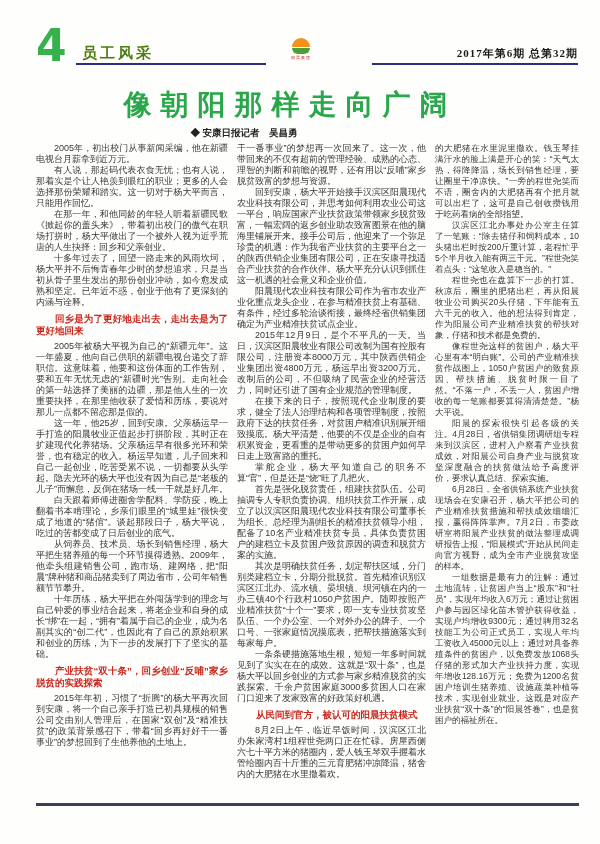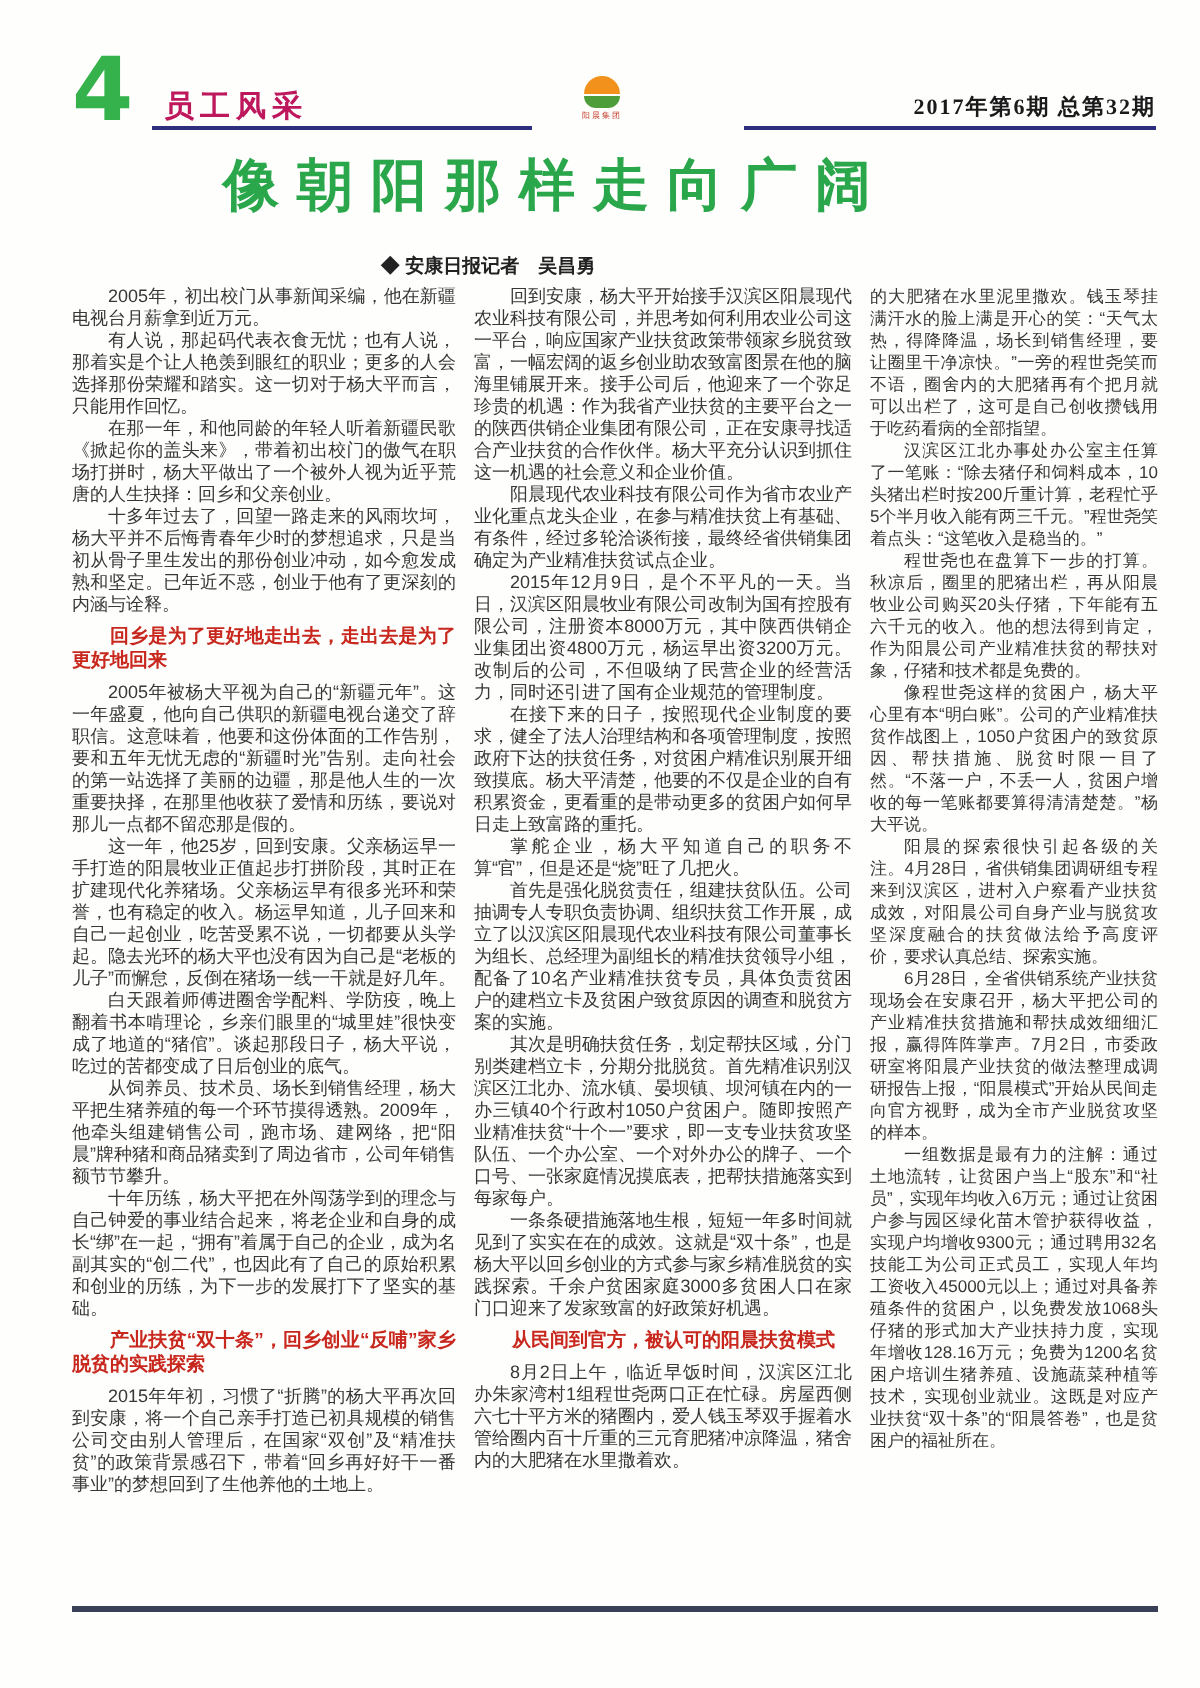--- a/index.html
+++ b/index.html
@@ -1,32 +1,32 @@
 <!DOCTYPE html>
 <html><head>
 <meta charset="utf-8">
 <style>
   html,body{margin:0;padding:0;}
   body{width:600px;height:844px;background:#ffffff;font-family:"Liberation Sans",sans-serif;}
   .page{position:relative;width:600px;height:844px;background:#fefefc;overflow:hidden;}
 
   
   .pgnum{position:absolute;left:36px;top:24px;font-size:44px;line-height:1;font-weight:bold;color:#35b24c;font-family:"DejaVu Sans",sans-serif;}
-  .section{position:absolute;left:82px;top:44px;font-size:15px;font-weight:bold;letter-spacing:3px;color:#be185d;}
+  .section{position:absolute;left:82px;top:44px;font-size:15px;font-weight:bold;letter-spacing:3px;color:#4d7c0f;}
   .rule{position:absolute;top:63px;height:2px;background:#2e2e7e;}
   .rule.left{left:76px;width:190px;}
   .rule.right{left:372px;width:206px;}
   .logo{position:absolute;left:284px;top:38px;width:34px;text-align:center;}
   .sun{width:18px;height:9px;margin:0 auto;background:#f2921d;border-radius:9px 9px 0 0;}
   .bowl{width:18px;height:6px;margin:1px auto 0;background:#4d9e3b;border-radius:0 0 9px 9px;}
   .logo-text{margin-top:1px;font-size:4px;line-height:5px;color:#c43a2a;letter-spacing:1px;white-space:nowrap;}
   .issue{position:absolute;right:22px;top:46px;font-size:11px;font-weight:bold;color:#1a1a1a;letter-spacing:1px;font-family:Liberation Serif, serif;}
 
   
-  .title{position:absolute;left:0;top:74px;width:556px;text-align:center;margin:0;
+  .title{position:absolute;left:0;top:74px;width:556px;text-align:center;margin:12px;
          font-size:28px;font-weight:bold;color:#2aa64b;letter-spacing:9px;
          font-family:"DejaVu Sans",sans-serif;}
   .subtitle{position:absolute;left:0;top:109px;width:600px;text-align:center;
             font-size:12.5px;font-weight:bold;font-style:italic;color:#161616;
             font-family:"Liberation Serif",serif;}
   .byline{position:absolute;left:0;top:127px;width:488px;text-align:center;
           font-size:9.5px;font-weight:bold;color:#222;}
 
   
   .body{position:absolute;left:36px;top:143px;width:543px;height:655px;display:flex;}
@@ -74,20 +74,21 @@
         <h3 class="subhead">回乡是为了更好地走出去，走出去是为了更好地回来</h3>
         <p class="para">2005年被杨大平视为自己的“新疆元年”。这一年盛夏，他向自己供职的新疆电视台递交了辞职信。这意味着，他要和这份体面的工作告别，要和五年无忧无虑的“新疆时光”告别。走向社会的第一站选择了美丽的边疆，那是他人生的一次重要抉择，在那里他收获了爱情和历练，要说对那儿一点都不留恋那是假的。</p>
         <p class="para">这一年，他25岁，回到安康。父亲杨运早一手打造的阳晨牧业正值起步打拼阶段，其时正在扩建现代化养猪场。父亲杨运早有很多光环和荣誉，也有稳定的收入。杨运早知道，儿子回来和自己一起创业，吃苦受累不说，一切都要从头学起。隐去光环的杨大平也没有因为自己是“老板的儿子”而懈怠，反倒在猪场一线一干就是好几年。</p>
         <p class="para">白天跟着师傅进圈舍学配料、学防疫，晚上翻着书本啃理论，乡亲们眼里的“城里娃”很快变成了地道的“猪倌”。谈起那段日子，杨大平说，吃过的苦都变成了日后创业的底气。</p>
         <p class="para">从饲养员、技术员、场长到销售经理，杨大平把生猪养殖的每一个环节摸得透熟。2009年，他牵头组建销售公司，跑市场、建网络，把“阳晨”牌种猪和商品猪卖到了周边省市，公司年销售额节节攀升。</p>
         <p class="para">十年历练，杨大平把在外闯荡学到的理念与自己钟爱的事业结合起来，将老企业和自身的成长“绑”在一起，“拥有”着属于自己的企业，成为名副其实的“创二代”，也因此有了自己的原始积累和创业的历练，为下一步的发展打下了坚实的基础。</p>
         <h3 class="subhead">产业扶贫“双十条”，回乡创业“反哺”家乡脱贫的实践探索</h3>
         <p class="para">2015年年初，习惯了“折腾”的杨大平再次回到安康，将一个自己亲手打造已初具规模的销售公司交由别人管理后，在国家“双创”及“精准扶贫”的政策背景感召下，带着“回乡再好好干一番事业”的梦想回到了生他养他的土地上。</p>
       </div>
     <div class="col col2">
+        <p class="para cont">干一番事业”的梦想再一次回来了。这一次，他带回来的不仅有超前的管理经验、成熟的心态、理智的判断和前瞻的视野，还有用以“反哺”家乡脱贫致富的梦想与资源。</p>
         <p class="para">回到安康，杨大平开始接手汉滨区阳晨现代农业科技有限公司，并思考如何利用农业公司这一平台，响应国家产业扶贫政策带领家乡脱贫致富，一幅宏阔的返乡创业助农致富图景在他的脑海里铺展开来。接手公司后，他迎来了一个弥足珍贵的机遇：作为我省产业扶贫的主要平台之一的陕西供销企业集团有限公司，正在安康寻找适合产业扶贫的合作伙伴。杨大平充分认识到抓住这一机遇的社会意义和企业价值。</p>
         <p class="para">阳晨现代农业科技有限公司作为省市农业产业化重点龙头企业，在参与精准扶贫上有基础、有条件，经过多轮洽谈衔接，最终经省供销集团确定为产业精准扶贫试点企业。</p>
         <p class="para">2015年12月9日，是个不平凡的一天。当日，汉滨区阳晨牧业有限公司改制为国有控股有限公司，注册资本8000万元，其中陕西供销企业集团出资4800万元，杨运早出资3200万元。改制后的公司，不但吸纳了民营企业的经营活力，同时还引进了国有企业规范的管理制度。</p>
         <p class="para">在接下来的日子，按照现代企业制度的要求，健全了法人治理结构和各项管理制度，按照政府下达的扶贫任务，对贫困户精准识别展开细致摸底。杨大平清楚，他要的不仅是企业的自有积累资金，更看重的是带动更多的贫困户如何早日走上致富路的重托。</p>
         <p class="para">掌舵企业，杨大平知道自己的职务不算“官”，但是还是“烧”旺了几把火。</p>
         <p class="para">首先是强化脱贫责任，组建扶贫队伍。公司抽调专人专职负责协调、组织扶贫工作开展，成立了以汉滨区阳晨现代农业科技有限公司董事长为组长、总经理为副组长的精准扶贫领导小组，配备了10名产业精准扶贫专员，具体负责贫困户的建档立卡及贫困户致贫原因的调查和脱贫方案的实施。</p>
         <p class="para">其次是明确扶贫任务，划定帮扶区域，分门别类建档立卡，分期分批脱贫。首先精准识别汉滨区江北办、流水镇、晏坝镇、坝河镇在内的一办三镇40个行政村1050户贫困户。随即按照产业精准扶贫“十个一”要求，即一支专业扶贫攻坚队伍、一个办公室、一个对外办公的牌子、一个口号、一张家庭情况摸底表，把帮扶措施落实到每家每户。</p>
         <p class="para">一条条硬措施落地生根，短短一年多时间就见到了实实在在的成效。这就是“双十条”，也是杨大平以回乡创业的方式参与家乡精准脱贫的实践探索。千余户贫困家庭3000多贫困人口在家门口迎来了发家致富的好政策好机遇。</p>
         <h3 class="subhead">从民间到官方，被认可的阳晨扶贫模式</h3>
         <p class="para">8月2日上午，临近早饭时间，汉滨区江北办朱家湾村1组程世尧两口正在忙碌。房屋西侧六七十平方米的猪圈内，爱人钱玉琴双手握着水管给圈内百十斤重的三元育肥猪冲凉降温，猪舍内的大肥猪在水里撒着欢。</p>

